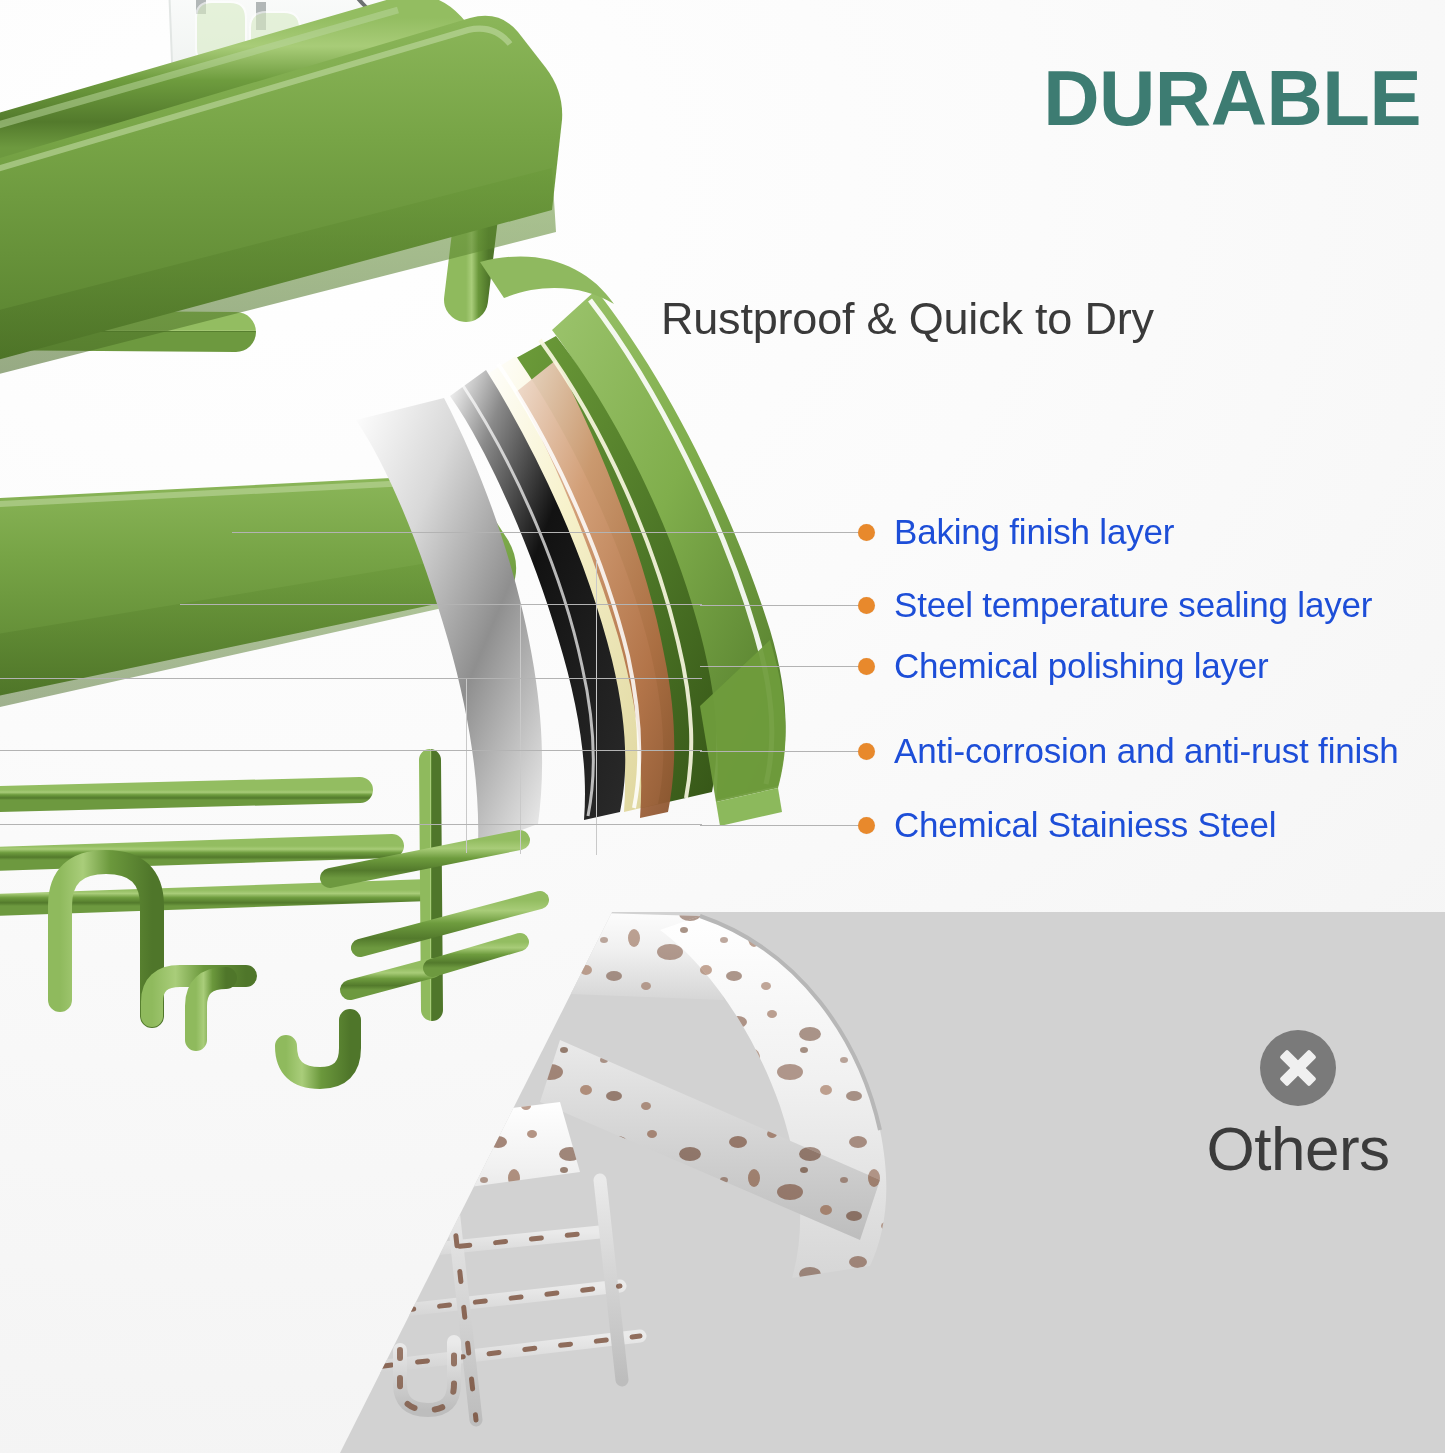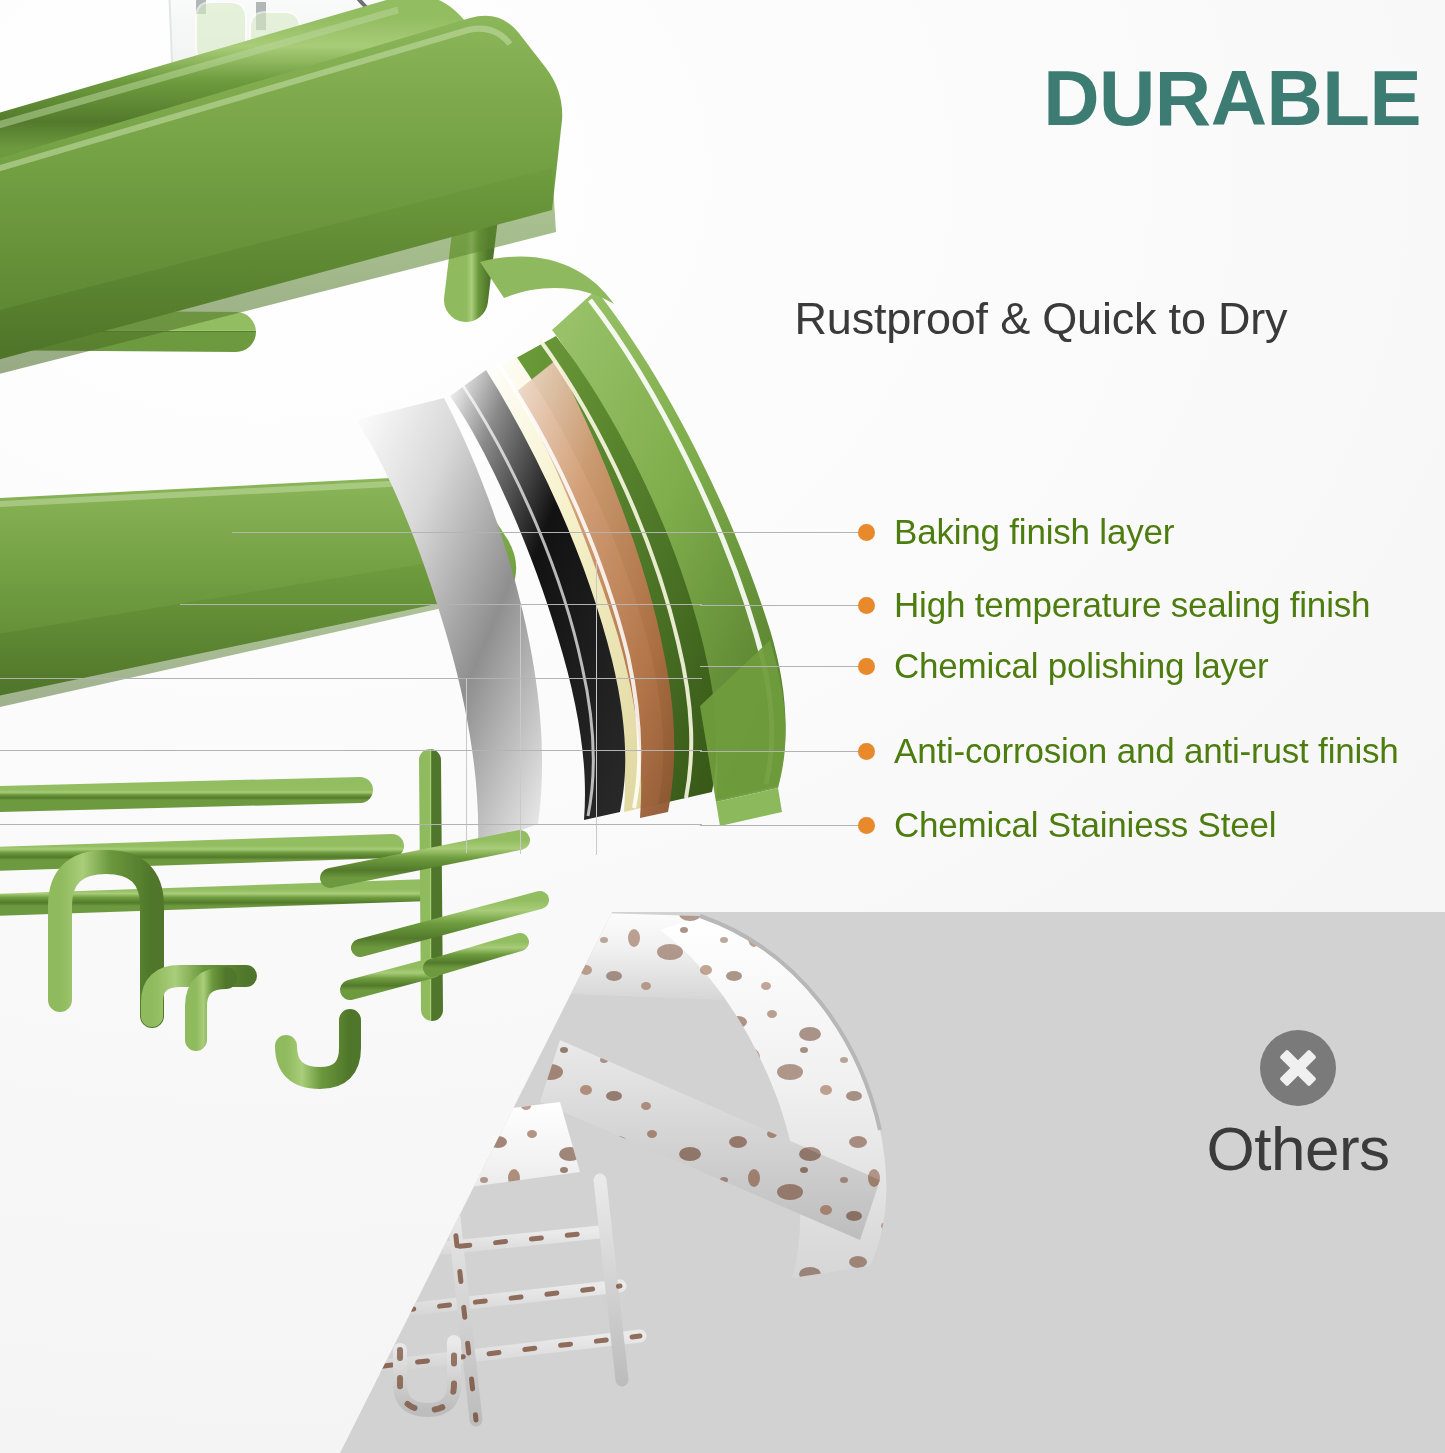--- a/index.html
+++ b/index.html
@@ -40,21 +40,21 @@
     margin-top: 8px;
   }
   .headline .l1 { display:block; }
   .headline .l2 { display:block; }
 
   .subhead {
     position: absolute;
     right: 24px;
     top: 293px;
     width: 760px;
-    text-align: center;
+    text-align: left;
     color: #3a3a3a;
     font-weight: 400;
     font-size: 45px;
     letter-spacing: -0.2px;
   }
 
   
   .callouts {
     position: absolute;
     left: 700px;
@@ -78,21 +78,21 @@
     width: 17px;
     height: 17px;
     border-radius: 50%;
     background: #e8892c;
     margin-left: -2px;
     flex: 0 0 auto;
     box-shadow: 0 0 0 0.5px rgba(0,0,0,0.04);
   }
   .callout .ctext {
     margin-left: 19px;
-    color: #4d7c0f;
+    color: #1d4ed8;
     font-size: 35px;
     font-weight: 400;
     white-space: nowrap;
     letter-spacing: -0.2px;
   }
   .callout.c0 { top: 5px;   }
   .callout.c1 { top: 78px;  }
   .callout.c2 { top: 139px; text-align: center; }
   .callout.c3 { top: 224px; }
   .callout.c4 { top: 298px; }
@@ -339,21 +339,21 @@
 
   <div class="callouts">
     <div class="callout c0">
       <span class="lead"></span>
       <span class="dot"></span>
       <span class="ctext">Baking finish layer</span>
     </div>
     <div class="callout c1">
       <span class="lead"></span>
       <span class="dot"></span>
-      <span class="ctext">High temperature sealing finish</span>
+      <span class="ctext">Steel temperature sealing layer</span>
     </div>
     <div class="callout c2">
       <span class="lead"></span>
       <span class="dot"></span>
       <span class="ctext">Chemical polishing layer</span>
     </div>
     <div class="callout c3">
       <span class="lead"></span>
       <span class="dot"></span>
       <span class="ctext">Anti-corrosion and anti-rust finish</span>

